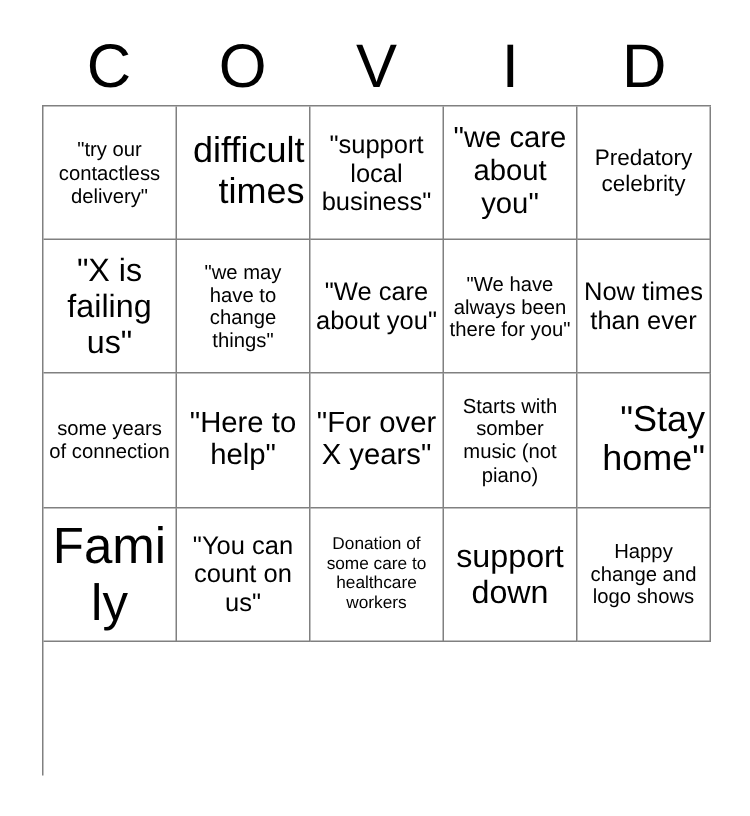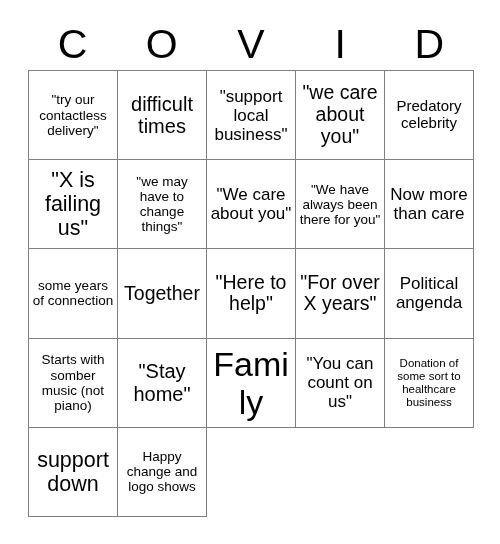--- a/index.html
+++ b/index.html
@@ -72,21 +72,21 @@
     overflow-wrap: break-word;
     hyphens: none;
   }
   
   .fs-11 { font-size: 11.5px; }
   .fs-13 { font-size: 13.5px; }
   .fs-15 { font-size: 15px; }
   .fs-17 { font-size: 17px; }
   .fs-19 { font-size: 19.5px; }
   .fs-21 { font-size: 21.5px; }
-  .fs-24 { font-size: 20px; }
+  .fs-24 { font-size: 24px; text-align: right; }
   .fs-26 { font-size: 34px; }
 </style>
 </head>
 <body>
 
 <div id="card">
 
   <div id="header-row">
       <div class="header-letter">C</div>
       <div class="header-letter">O</div>
@@ -117,51 +117,45 @@
       <div class="cell">
         <span class="cell-text fs-13">"we may have to change things"</span>
       </div>
       <div class="cell">
         <span class="cell-text fs-17">"We care about you"</span>
       </div>
       <div class="cell">
         <span class="cell-text fs-13">"We have always been there for you"</span>
       </div>
       <div class="cell">
-        <span class="cell-text fs-17">Now more than care</span>
+        <span class="cell-text fs-17">Now times than ever</span>
       </div>
       <div class="cell">
         <span class="cell-text fs-13">some years of connection</span>
-      </div>
-      <div class="cell">
-        <span class="cell-text fs-19">Together</span>
       </div>
       <div class="cell">
         <span class="cell-text fs-19">"Here to help"</span>
       </div>
       <div class="cell">
         <span class="cell-text fs-19">"For over X years"</span>
-      </div>
-      <div class="cell">
-        <span class="cell-text fs-17">Political angenda</span>
       </div>
       <div class="cell">
         <span class="cell-text fs-13">Starts with somber music (not piano)</span>
       </div>
       <div class="cell">
         <span class="cell-text fs-24">"Stay home"</span>
       </div>
       <div class="cell">
         <span class="cell-text fs-26">Family</span>
       </div>
       <div class="cell">
         <span class="cell-text fs-17">"You can count on us"</span>
       </div>
       <div class="cell">
-        <span class="cell-text fs-11">Donation of some sort to healthcare business</span>
+        <span class="cell-text fs-11">Donation of some care to healthcare workers</span>
       </div>
       <div class="cell">
         <span class="cell-text fs-21">support down</span>
       </div>
       <div class="cell">
         <span class="cell-text fs-13">Happy change and logo shows</span>
       </div>
     </div>
 
 </div>

